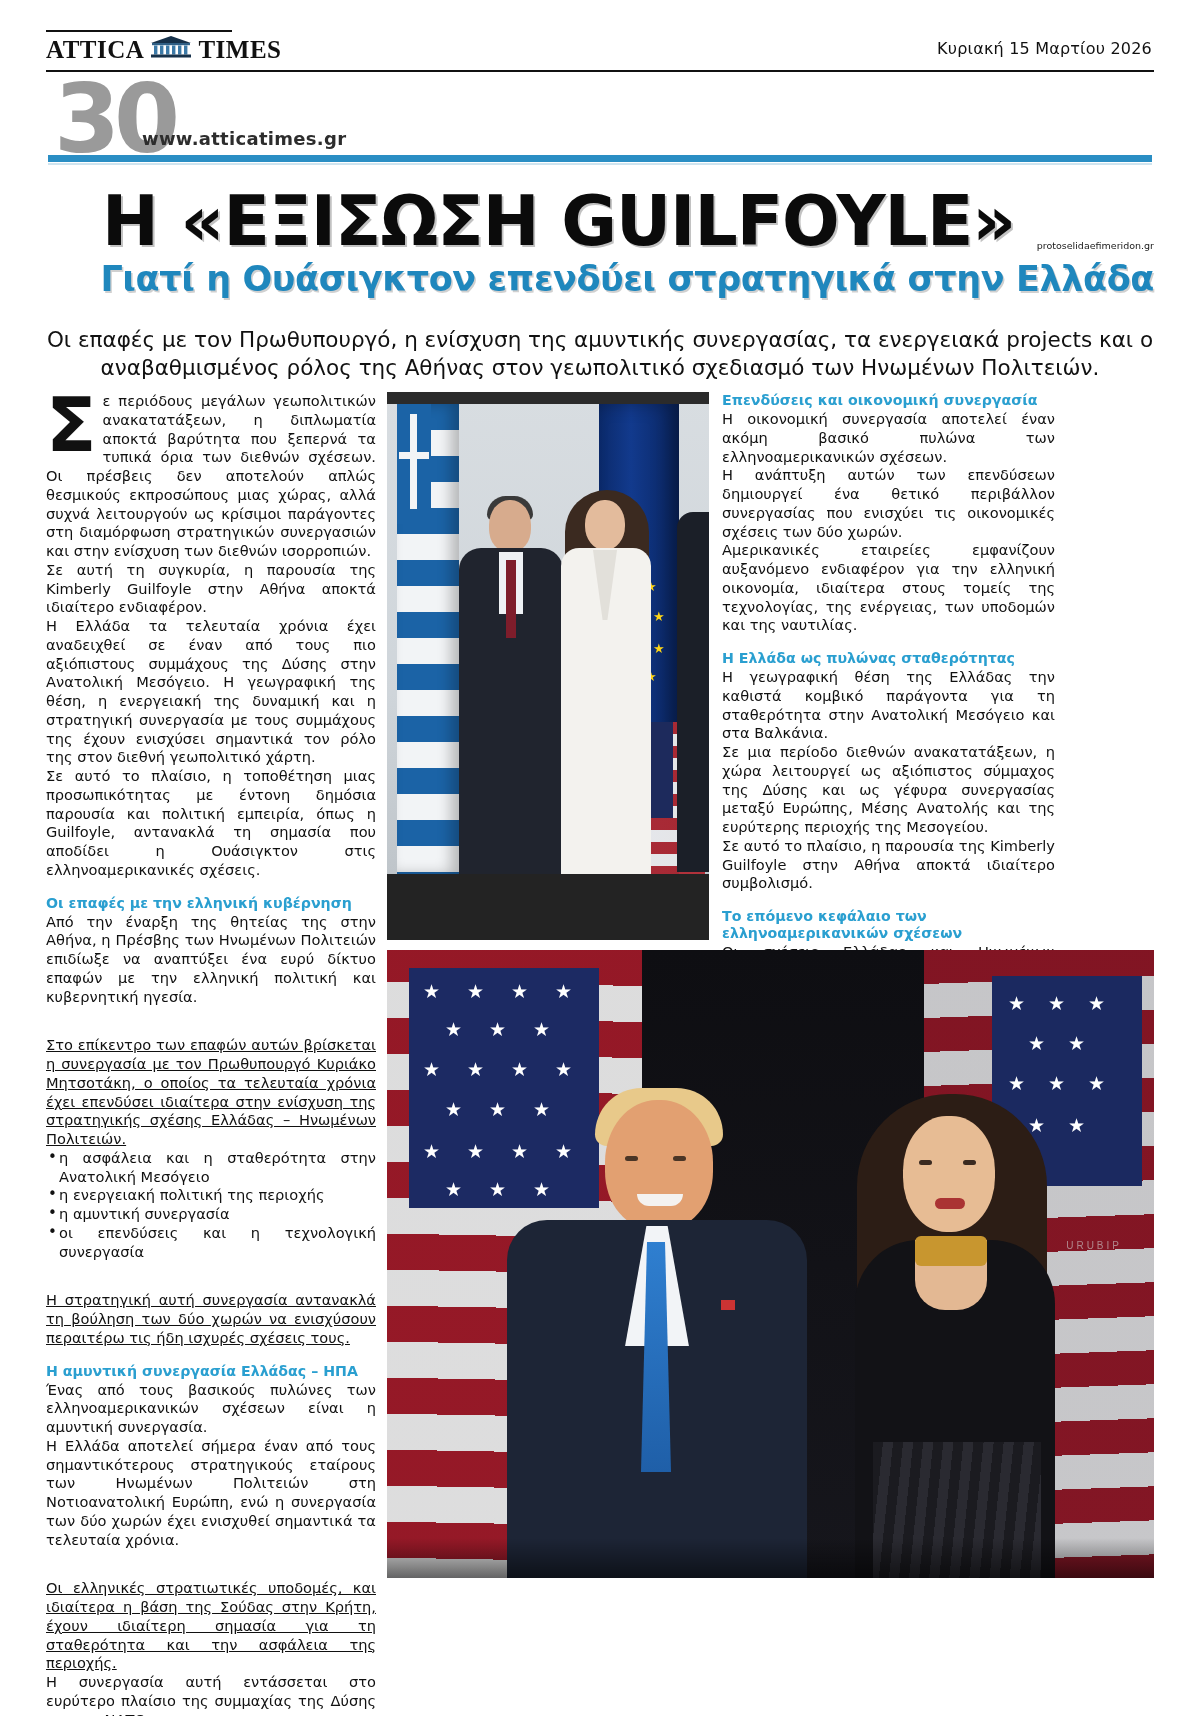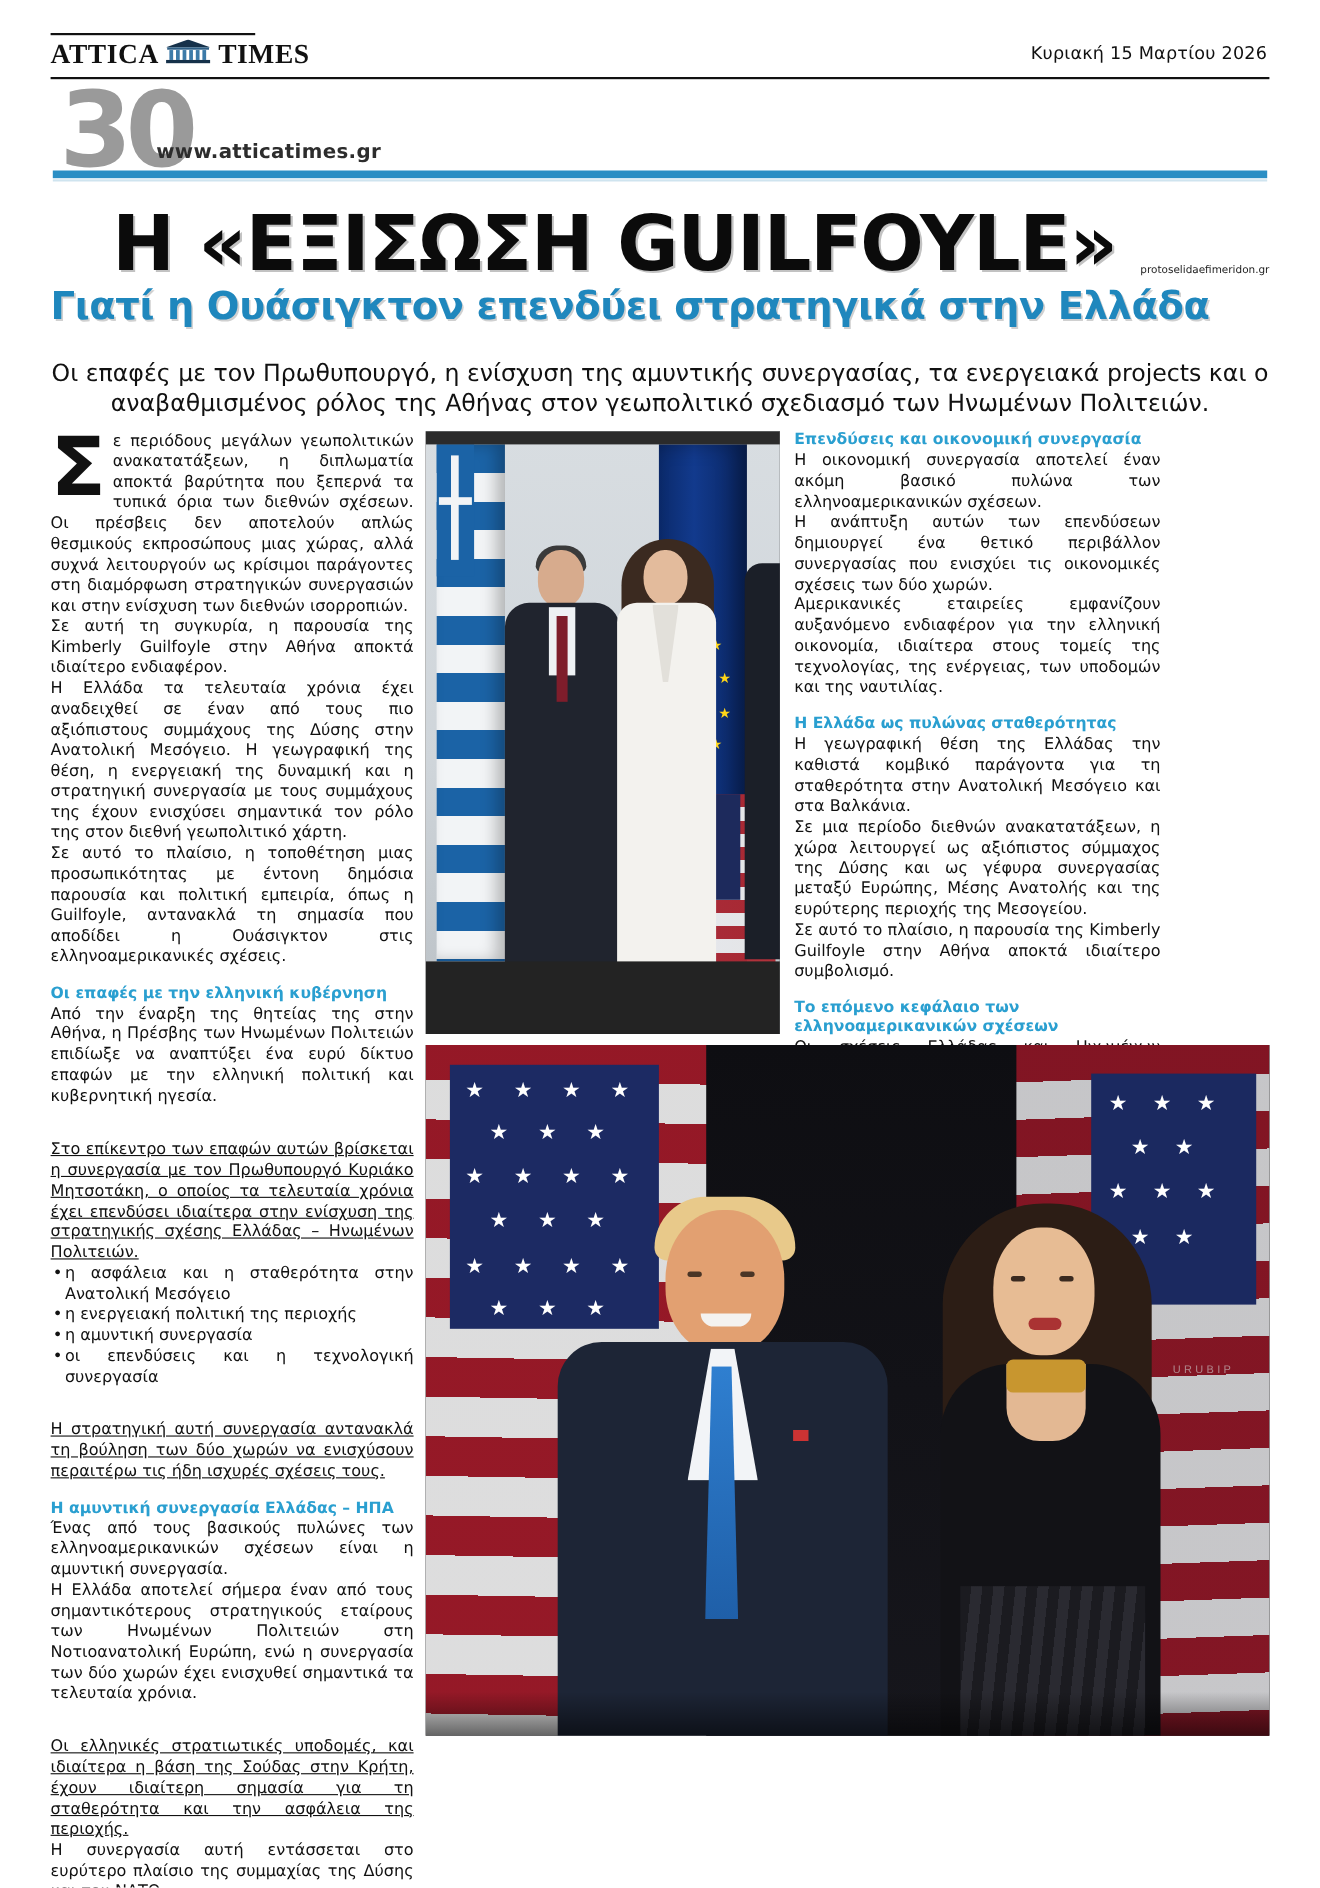--- a/index.html
+++ b/index.html
@@ -79,21 +79,21 @@
     font-family:"DejaVu Sans", sans-serif;
     font-size:9.5px; color:#1a1a1a; letter-spacing:0px;
   }
   .subheadline {
     font-family:"DejaVu Sans", sans-serif;
     font-weight:bold;
     font-size:35px;
     color:#1f87bd;
     line-height:1.05;
     letter-spacing:-0.4px;
-    text-align:left;
+    text-align:right;
     margin-top:6px;
     text-shadow: 1.5px 1.5px 0 rgba(120,120,120,0.35);
     white-space:nowrap;
   }
 
   
   .lead {
     position:absolute; left:40px; top:326px; width:1120px;
     font-family:"DejaVu Sans", sans-serif;
     font-size:21.5px;

